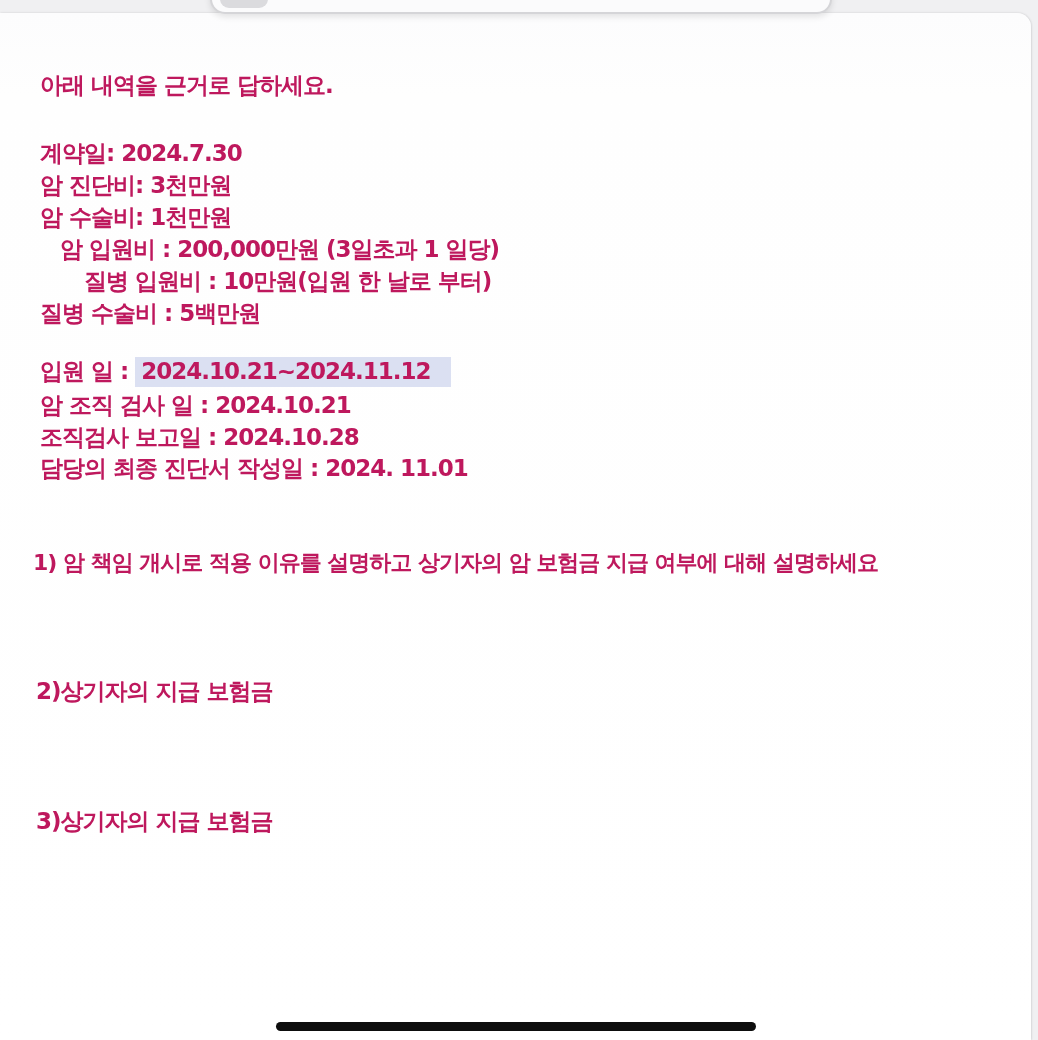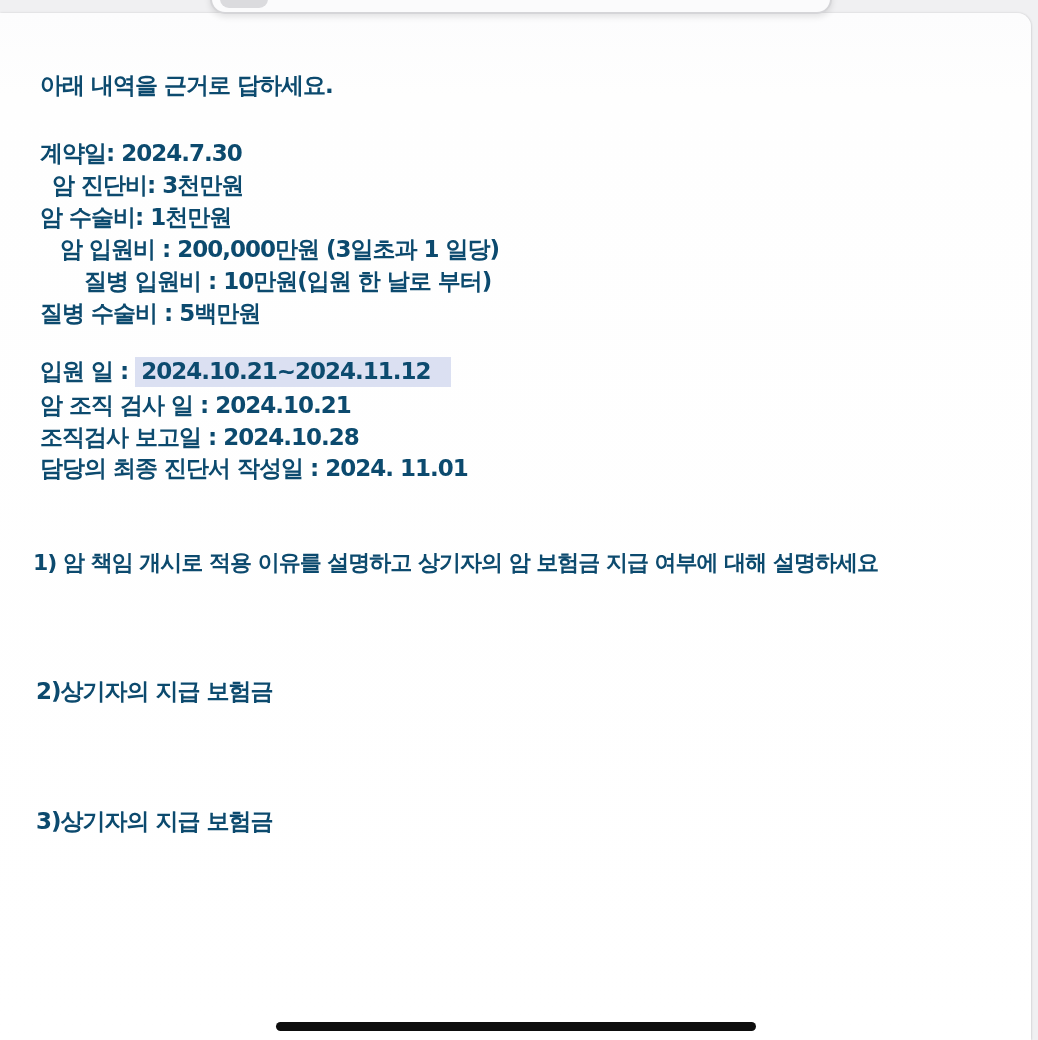--- a/index.html
+++ b/index.html
@@ -40,21 +40,21 @@
     left: 8px;
     bottom: 4px;
     width: 48px;
     height: 18px;
     border-radius: 9px;
     background: #dbdbde;
   }
   
   .text-line {
     position: absolute;
-    color: #0c4a6e;
+    color: #be185d;
     font-weight: 700;
     font-size: 23px;
     line-height: 26px;
     letter-spacing: -1px;
     white-space: nowrap;
     z-index: 2;
   }
   .highlight {
     background: #dbe0f2;
     border-radius: 0;
@@ -78,21 +78,21 @@
 
   <div class="note-page"></div>
 
   <div class="floating-toolbar">
     <div class="toolbar-handle"></div>
   </div>
 
   <div class="text-line" style="left:40px; top:72px;">아래 내역을 근거로 답하세요.</div>
 
   <div class="text-line" style="left:40px; top:140px;">계약일: 2024.7.30</div>
-  <div class="text-line" style="left:52px; top:172px;">암 진단비: 3천만원</div>
+  <div class="text-line" style="left:40px; top:172px;">암 진단비: 3천만원</div>
   <div class="text-line" style="left:40px; top:204px;">암 수술비: 1천만원</div>
   <div class="text-line" style="left:40px; top:236px;margin-left:20px;">암 입원비 : 200,000만원 (3일초과 1 일당)</div>
   <div class="text-line" style="left:40px; top:268px;margin-left:44px;">질병 입원비 : 10만원(입원 한 날로 부터)</div>
   <div class="text-line" style="left:40px; top:300px;">질병 수술비 : 5백만원</div>
 
   <div class="text-line" style="left:40px; top:358px;">
     <span>입원 일 : </span><span class="highlight">2024.10.21~2024.11.12</span>
   </div>
   <div class="text-line" style="left:40px; top:392px;text-align:center;">암 조직 검사 일 : 2024.10.21</div>
   <div class="text-line" style="left:40px; top:424px;">조직검사 보고일 : 2024.10.28</div>

